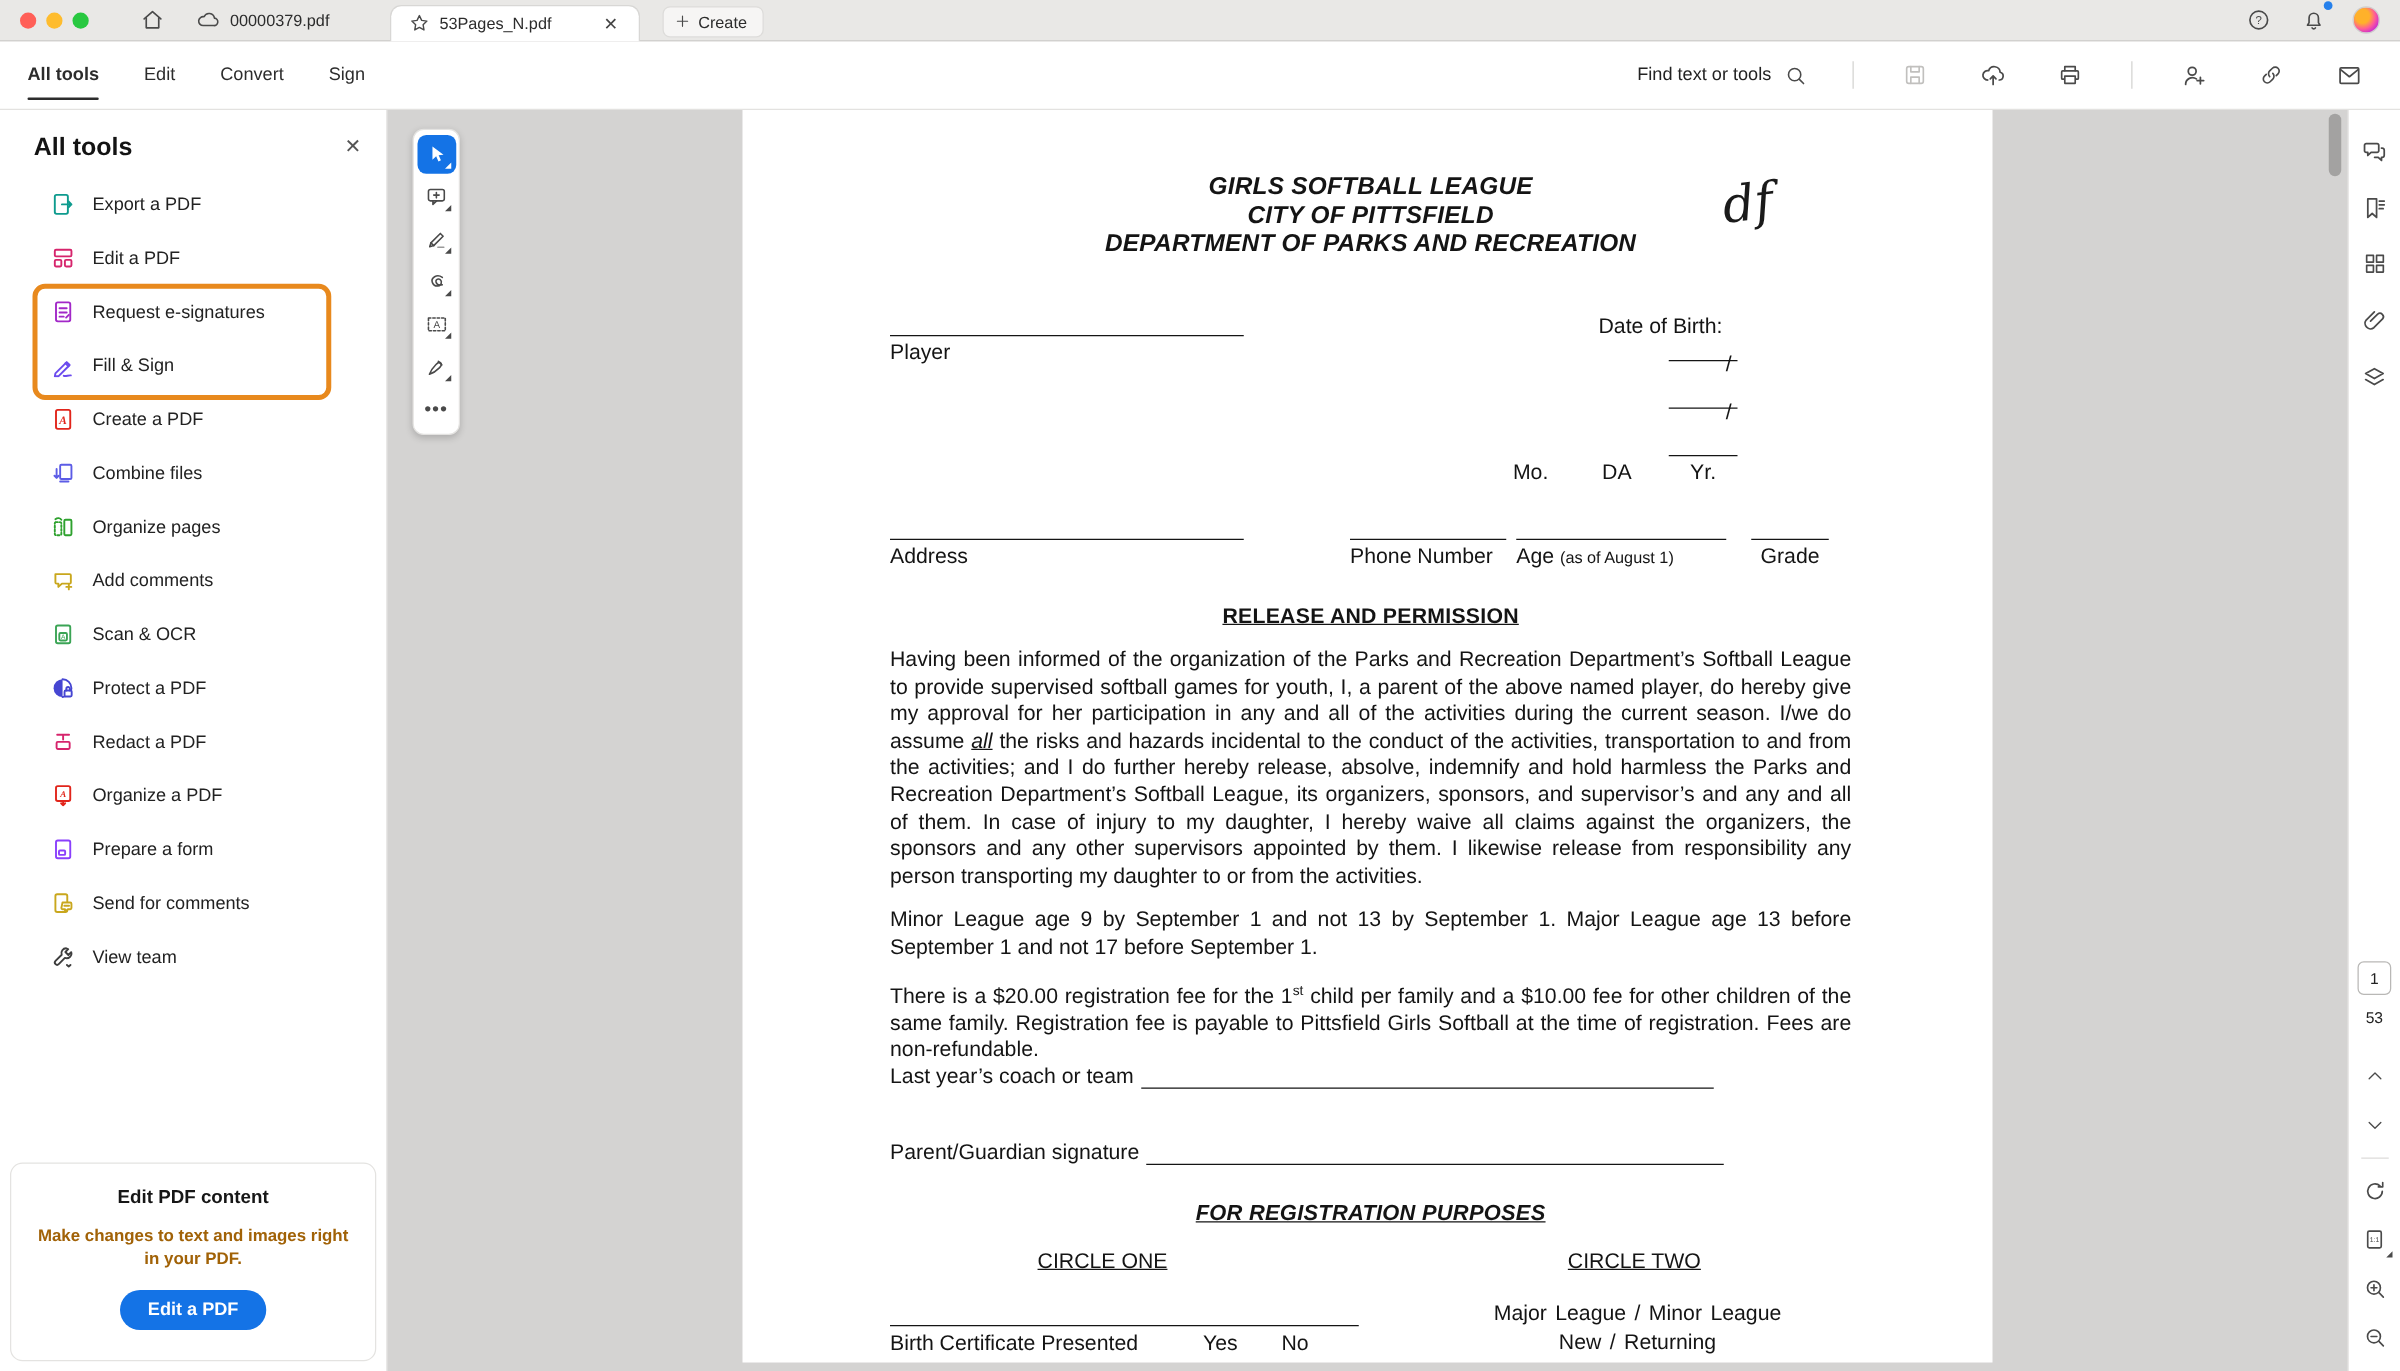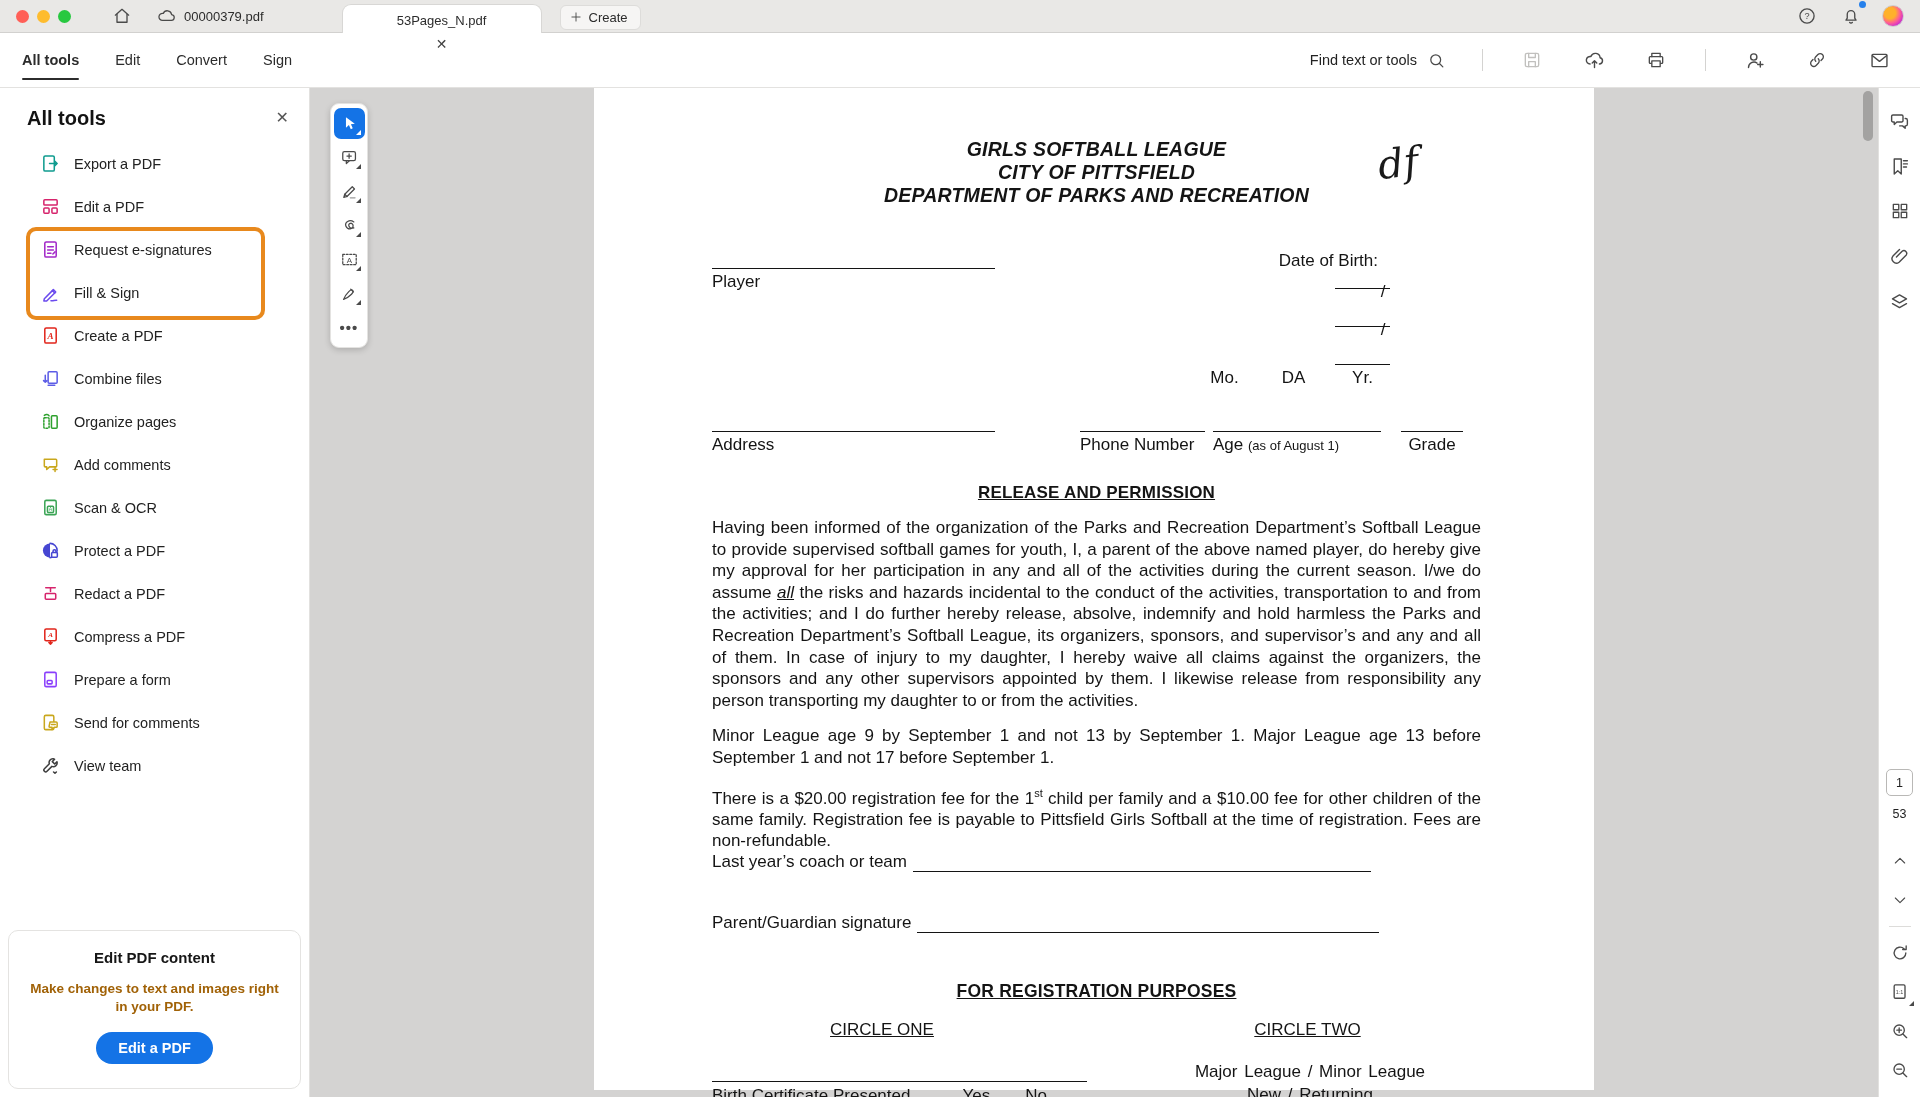--- a/index.html
+++ b/index.html
@@ -8,21 +8,21 @@
   .ico { stroke:#4a4a4a; fill:none; stroke-width:1.6; stroke-linecap:round; stroke-linejoin:round; }
 
   
   .winbar { height:33px; background:#e9e8e6; border-bottom:1px solid #d2d1cf; display:flex; align-items:center; position:relative; }
   .dots { display:flex; gap:8px; padding:0 14px 0 16px; }
   .dot { width:13px; height:13px; border-radius:50%; }
   .dot.r { background:#ff5f57; } .dot.y { background:#febc2e; } .dot.g { background:#28c840; }
   .wb-home { margin-left:24px; cursor:default; }
   .tab { display:flex; align-items:center; gap:8px; font-size:13px; color:#2c2c2c; padding:0 12px; height:33px; }
   .tab.inactive { margin-left:10px; }
-  .tab.active { margin-left:66px; background:#fff; border:1px solid #d8d7d5; border-bottom:none; border-radius:9px 9px 0 0; height:29px; margin-top:4px; padding:0 14px; min-width:200px;flex-direction:column; }
+  .tab.active { margin-left:36px; background:#fff; border:1px solid #d8d7d5; border-bottom:none; border-radius:9px 9px 0 0; height:29px; margin-top:4px; padding:0 14px; min-width:200px; }
   .tab.active .tx { flex:1; }
   .tab-close { font-size:14px; color:#444; padding:0 2px; }
   .create-btn { margin-left:18px; display:flex; align-items:center; gap:6px; font-size:13px; color:#2c2c2c; background:#f6f5f4; border:1px solid #dddcda; border-radius:6px; padding:4px 12px 4px 8px; margin-top:2px; }
   .wb-right { margin-left:auto; display:flex; align-items:center; gap:18px; padding-right:16px; }
   .bell-wrap { position:relative; }
   .bell-dot { position:absolute; top:-2px; right:-2px; width:7px; height:7px; border-radius:50%; background:#2680eb; }
   .avatar { width:22px; height:22px; border-radius:50%; background:radial-gradient(circle at 35% 35%, #ffb12a 0 30%, #ff5c97 55%, #c228d8 80%); border:1px solid #cfcecd; }
 
   
   .menubar { height:55px; background:#ffffff; border-bottom:1px solid #e3e2e0; display:flex; align-items:center; padding:0 22px; }
@@ -98,21 +98,21 @@
   .para { text-align:justify; line-height:21.6px; margin-top:14px; }
   .em-all { font-style:italic; text-decoration:underline; }
 
   .sigrow { display:flex; align-items:flex-end; }
   .coach { }
   .signature { margin-top:41px; }
   .sigrow .uline { height:18px; margin-left:6px; }
   .coach .uline { width:458px; }
   .signature .uline { width:462px; }
 
-  .reg-title { text-align:center; font-weight:bold; text-decoration:underline; margin-top:48px; font-size:17.5px; letter-spacing:.2px; }
+  .reg-title { text-align:center; font-weight:bold; font-style:italic; text-decoration:underline; margin-top:28px; font-size:17.5px; letter-spacing:.2px; }
   .circles { display:flex; margin-top:18px; }
   .c1 { width:250px; margin-left:45px; text-align:center; text-decoration:underline; }
   .c2 { margin-left:auto; width:255px; margin-right:46px; text-align:center; text-decoration:underline; }
   .bottom-row { display:flex; align-items:flex-end; margin-top:20px; }
   .bc { width:375px; }
   .bc .line { height:16px; }
   .bc-lbls { display:flex; margin-top:4px; }
   .bc-yes { margin-left:52px; }
   .bc-no { margin-left:35px; }
   .mcol { margin-left:auto; width:262px; margin-right:40px; text-align:center; line-height:23px; word-spacing:2px; }
@@ -319,21 +319,21 @@
             <rect x="4.5" y="10" width="11" height="6" rx="1"></rect>
           </svg>
         <span>Redact a PDF</span>
       </div>
       <div class="tool-item">
         <svg class="ico" width="19" height="19" viewBox="0 0 20 20" style="stroke:#E1251B">
             <rect x="4" y="2" width="12" height="12.5" rx="1.5"></rect>
             <text x="10" y="11" text-anchor="middle" font-size="7.5" font-style="italic" font-weight="bold" fill="#E1251B" stroke="none" font-family="Liberation Serif">A</text>
             <path d="M10 14.5v3.6m0 0 1.7-1.7M10 18.1l-1.7-1.7"></path>
           </svg>
-        <span>Compress a PDF</span>
+        <span>Organize a PDF</span>
       </div>
       <div class="tool-item">
         <svg class="ico" width="19" height="19" viewBox="0 0 20 20" style="stroke:#8A3FFC">
             <rect x="4" y="2.5" width="12" height="15" rx="1.5"></rect>
             <rect x="6.5" y="11" width="5.2" height="3.6" rx=".8"></rect>
           </svg>
         <span>Prepare a form</span>
       </div>
       <div class="tool-item">
         <svg class="ico" width="19" height="19" viewBox="0 0 20 20" style="stroke:#C9A71D">

